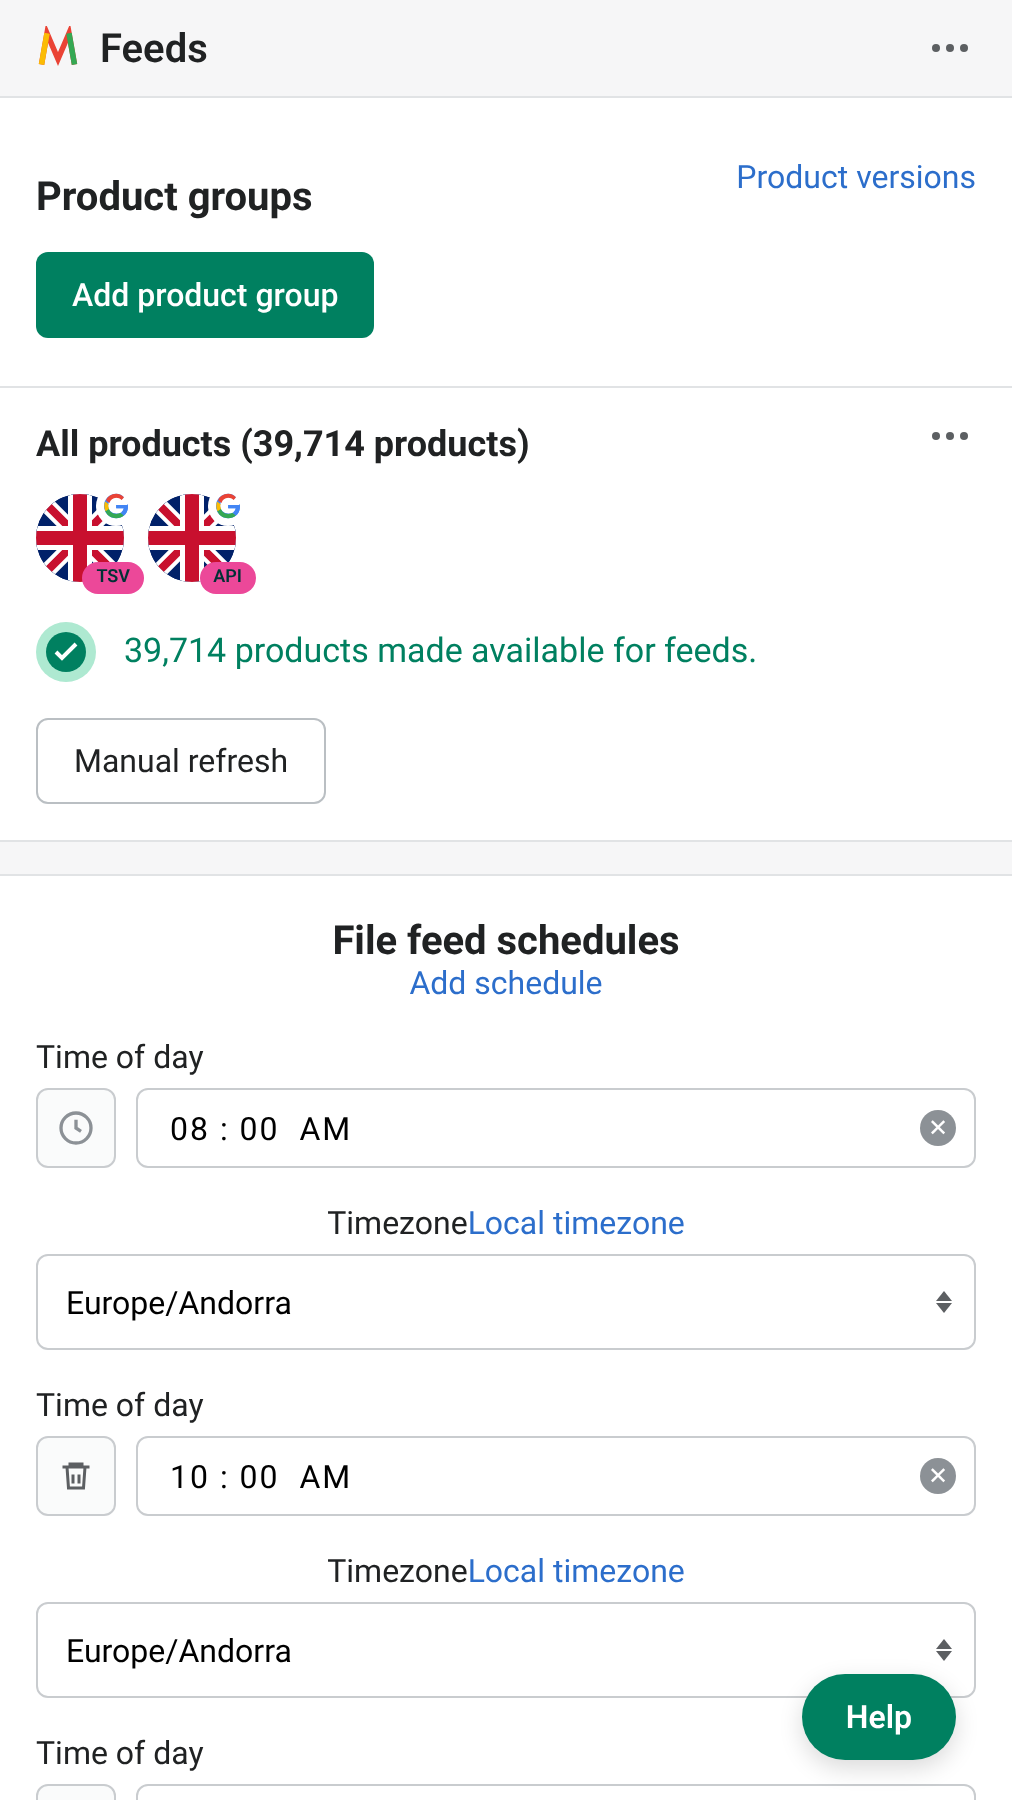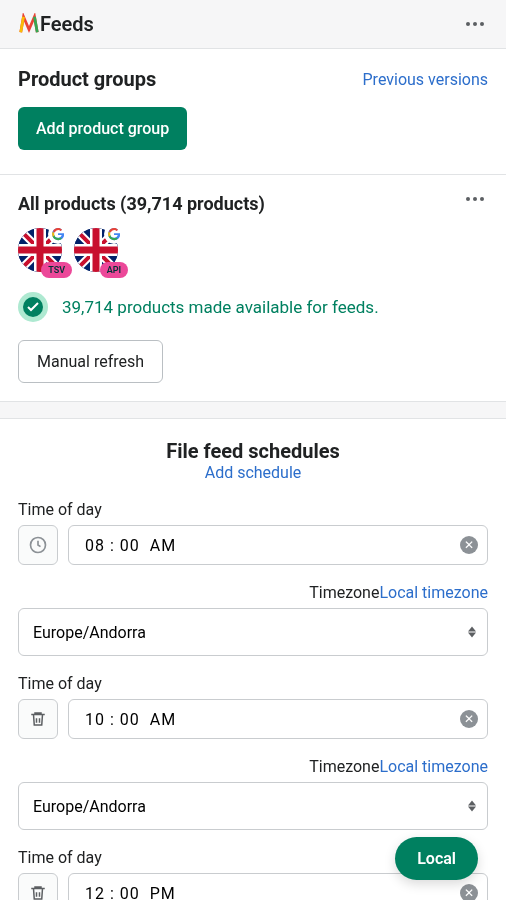--- a/index.html
+++ b/index.html
@@ -2,28 +2,28 @@
 <html><head>
 <meta charset="utf-8">
 <style>
   * { box-sizing: border-box; margin: 0; padding: 0; font-family: -apple-system, BlinkMacSystemFont, 'Segoe UI', Roboto, sans-serif; }
   body { width: 506px; height: 900px; background: #fff; color: #202223; overflow: hidden; }
   
   .header {
     display: flex; align-items: center; justify-content: space-between;
     padding: 12px 18px; background: #f6f6f7; border-bottom: 1px solid #e1e3e5;
   }
-  .header-left { display: flex; align-items: center; }
+  .header-left { display: flex; align-items: center; gap: 10px; }
   .header-title { font-size: 20px; font-weight: 600; }
   .dots { display: flex; gap: 3px; cursor: pointer; padding: 4px; }
   .dot { width: 4px; height: 4px; border-radius: 50%; background: #5c5f62; }
   
   .section-pg { padding: 18px 18px 24px 18px; border-bottom: 1px solid #e1e3e5; }
   .section-pg-header { display: flex; justify-content: space-between; align-items: center; margin-bottom: 16px; }
-  .section-pg-title { font-size: 20px; font-weight: 700; }
+  .section-pg-title { font-size: 20px; font-weight: 700; margin-top: 19px; }
   .link { color: #2c6ecb; font-size: 16px; cursor: pointer; }
   
   .btn-primary {
     background: #008060; color: #fff; border: none; border-radius: 6px;
     padding: 12px 18px; font-size: 16px; font-weight: 500; cursor: pointer;
   }
   
   .all-products { padding: 18px; position: relative; }
   .all-products-header { display: flex; justify-content: space-between; align-items: flex-start; margin-bottom: 14px; }
   .all-products-title { font-size: 18px; font-weight: 700; }
@@ -61,21 +61,21 @@
   }
   
   .gap { height: 18px; background: #f6f6f7; border-top: 1px solid #e1e3e5; border-bottom: 1px solid #e1e3e5; }
   
   .schedules { padding: 20px 18px; }
   .schedules-header { display: flex; justify-content: space-between; align-items: center; margin-bottom: 18px; flex-direction: column; }
   .schedules-title { font-size: 20px; font-weight: 700; }
   
   .field-group { margin-bottom: 18px; }
   .field-label { font-size: 16px; color: #202223; margin-bottom: 6px; display: block; }
-  .field-label-row { display: flex; justify-content: flex-end; align-items: center; margin-bottom: 6px; }
+  .field-label-row { display: flex; justify-content: center; align-items: center; margin-bottom: 6px; }
   
   .time-row { display: flex; gap: 10px; }
   .icon-box {
     width: 40px; height: 40px; border: 1px solid #c9cccf; border-radius: 6px;
     display: flex; align-items: center; justify-content: center; background: #fafbfb;
   }
   .time-input-wrap { flex: 1; position: relative; }
   .time-input {
     width: 100%; height: 40px; border: 1px solid #c9cccf; border-radius: 6px;
     padding: 0 40px 0 16px; font-size: 16px; font-variant-numeric: tabular-nums;
@@ -124,21 +124,21 @@
   <div class="dots">
     <span class="dot"></span>
       <span class="dot"></span>
       <span class="dot"></span>
   </div>
 </div>
 
 <div class="section-pg">
   <div class="section-pg-header">
     <div class="section-pg-title">Product groups</div>
-    <span class="link">Previous versions</span>
+    <span class="link">Product versions</span>
   </div>
   <button class="btn-primary">Add product group</button>
 </div>
 
 <div class="all-products">
   <div class="all-products-header">
     <div class="all-products-title">All products (39,714 products)</div>
     <div class="dots">
       <span class="dot"></span>
         <span class="dot"></span>
@@ -279,13 +279,13 @@
           </svg>
       </div>
       <div class="time-input-wrap">
         <input class="time-input" value="12 : 00  PM" style="">
         <span class="clear-x">✕</span>
       </div>
     </div>
   </div>
 </div>
 
-<button class="help-btn">Local</button>
+<button class="help-btn">Help</button>
 
 </body></html>

